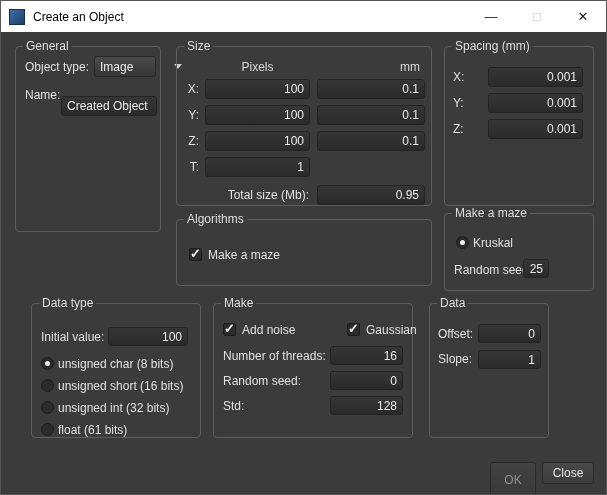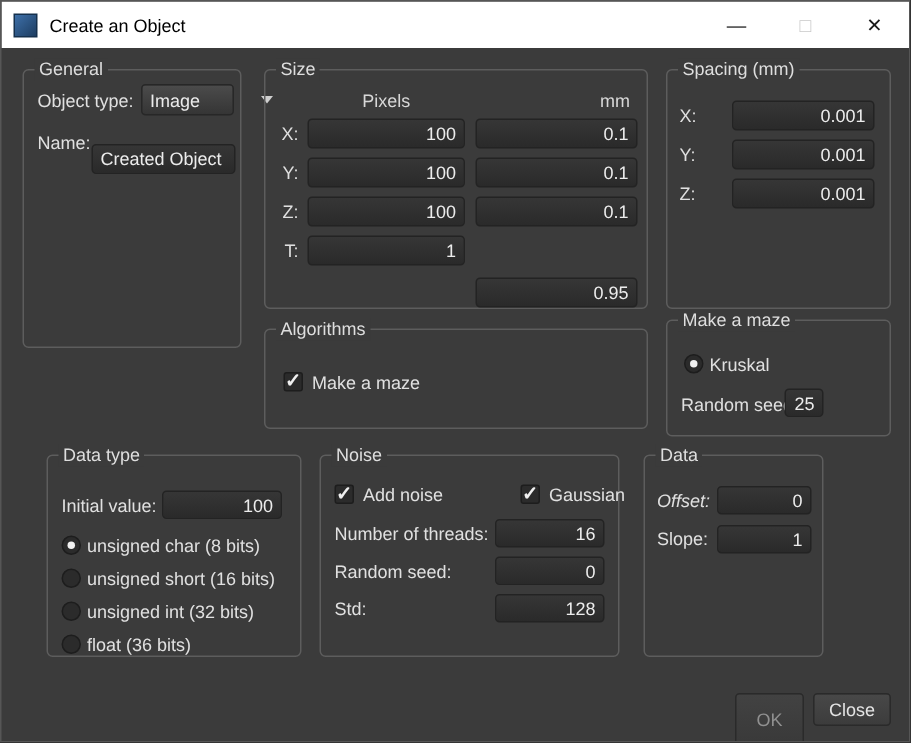--- a/index.html
+++ b/index.html
@@ -98,20 +98,21 @@
   <div class="field" style="left:204px; top:104px; width:105px;">100</div>
   <div class="field" style="left:316px; top:104px; width:108px;">0.1</div>
 
   <span class="lbl" style="left:180px; top:132px; width:18px; text-align:right;">Z:</span>
   <div class="field" style="left:204px; top:130px; width:105px;">100</div>
   <div class="field" style="left:316px; top:130px; width:108px;">0.1</div>
 
   <span class="lbl" style="left:180px; top:158px; width:18px; text-align:right;">T:</span>
   <div class="field" style="left:204px; top:156px; width:105px;">1</div>
 
+  <span class="lbl" style="left:180px; top:186px; width:128px; text-align:right;">Total size (Mb):</span>
   <div class="field" style="left:316px; top:184px; width:108px;">0.95</div>
 
   <div class="group" style="left:443px; top:45px; width:150px; height:160px;">
     <span class="gtitle">Spacing (mm)</span>
   </div>
   <span class="lbl" style="left:452px; top:68px;">X:</span>
   <div class="field" style="left:487px; top:66px; width:95px;">0.001</div>
   <span class="lbl" style="left:452px; top:94px;">Y:</span>
   <div class="field" style="left:487px; top:92px; width:95px;">0.001</div>
   <span class="lbl" style="left:452px; top:120px;">Z:</span>
@@ -137,41 +138,41 @@
   <span class="lbl" style="left:40px; top:328px;">Initial value:</span>
   <div class="field small" style="left:107px; top:326px; width:80px;">100</div>
 
   <span class="radio checked" style="left:40px; top:356px;"></span>
   <span class="lbl" style="left:57px; top:355px;">unsigned char (8 bits)</span>
   <span class="radio" style="left:40px; top:378px;"></span>
   <span class="lbl" style="left:57px; top:377px;">unsigned short (16 bits)</span>
   <span class="radio" style="left:40px; top:400px;"></span>
   <span class="lbl" style="left:57px; top:399px;">unsigned int (32 bits)</span>
   <span class="radio" style="left:40px; top:422px;"></span>
-  <span class="lbl" style="left:57px; top:421px;">float (36 bits)</span>
+  <span class="lbl" style="left:57px; top:421px;">float (61 bits)</span>
 
   <div class="group" style="left:212px; top:302px; width:200px; height:135px;">
-    <span class="gtitle">Noise</span>
+    <span class="gtitle">Make</span>
   </div>
   <span class="checkbox checked" style="left:222px; top:322px;"></span>
   <span class="lbl" style="left:241px; top:321px;">Add noise</span>
   <span class="checkbox checked" style="left:346px; top:322px;"></span>
   <span class="lbl" style="left:365px; top:321px;">Gaussian</span>
 
   <span class="lbl" style="left:222px; top:347px;">Number of threads:</span>
   <div class="field small" style="left:329px; top:345px; width:73px;">16</div>
   <span class="lbl" style="left:222px; top:372px;">Random seed:</span>
   <div class="field small" style="left:329px; top:370px; width:73px;">0</div>
   <span class="lbl" style="left:222px; top:397px;">Std:</span>
   <div class="field small" style="left:329px; top:395px; width:73px;">128</div>
 
   <div class="group" style="left:428px; top:302px; width:120px; height:135px;">
     <span class="gtitle">Data</span>
   </div>
-  <span class="lbl" style="left:437px; top:325px;font-style:italic;">Offset:</span>
+  <span class="lbl" style="left:437px; top:325px;">Offset:</span>
   <div class="field small" style="left:477px; top:323px; width:63px;">0</div>
   <span class="lbl" style="left:437px; top:350px;">Slope:</span>
   <div class="field small" style="left:477px; top:349px; width:63px;">1</div>
 
   <div class="btn disabled" style="left:489px; top:461px; width:46px; height:36px;">OK</div>
   <div class="btn" style="left:541px; top:461px; width:52px; height:22px;">Close</div>
 
 </div>
 
 </body></html>

